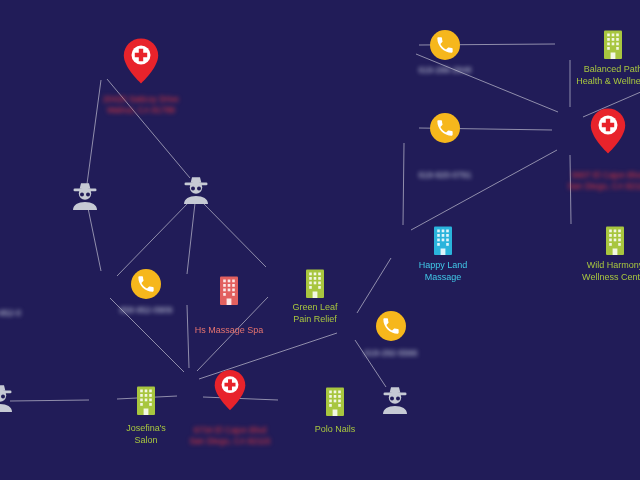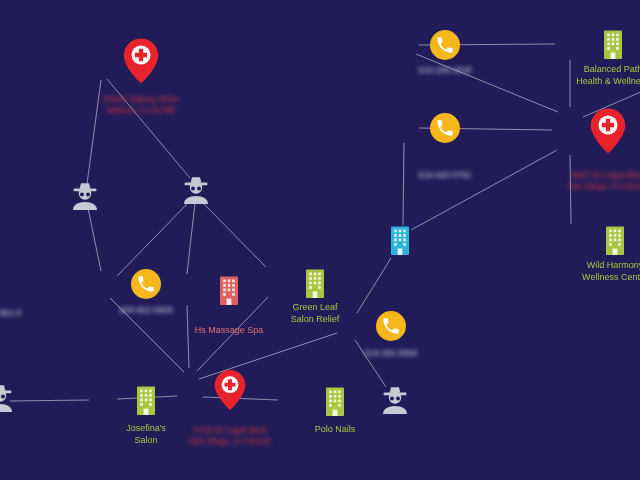--- a/index.html
+++ b/index.html
@@ -163,20 +163,23 @@
           <rect x="11.7" y="9" width="2.6" height="2.8"></rect>
           <rect x="16.2" y="9" width="2.6" height="2.8"></rect>
         <rect x="7.2" y="13.5" width="2.6" height="2.8"></rect>
           <rect x="11.7" y="13.5" width="2.6" height="2.8"></rect>
           <rect x="16.2" y="13.5" width="2.6" height="2.8"></rect>
         <rect x="7.2" y="18" width="2.6" height="2.8"></rect>
           <rect x="16.2" y="18" width="2.6" height="2.8"></rect>
         <rect x="10.6" y="23.5" width="4.8" height="6.5"></rect>
       </g>
     </svg>
+    <div class="label lbl-cyan">
+      <span>Happy Land</span><br><span>Massage</span>
+    </div>
   </div>
 
   <div class="node" style="left:559px;top:225px;">
     <svg class="bld-green" width="26" height="30" viewBox="0 0 26 30">
       <rect x="4" y="1.5" width="18" height="28.5" rx="1" fill="currentColor"></rect>
       <g fill="rgba(255,255,255,0.85)">
         <rect x="7.2" y="4.5" width="2.6" height="2.8"></rect>
           <rect x="11.7" y="4.5" width="2.6" height="2.8"></rect>
           <rect x="16.2" y="4.5" width="2.6" height="2.8"></rect>
         <rect x="7.2" y="9" width="2.6" height="2.8"></rect>
@@ -242,21 +245,21 @@
           <rect x="16.2" y="9" width="2.6" height="2.8"></rect>
         <rect x="7.2" y="13.5" width="2.6" height="2.8"></rect>
           <rect x="11.7" y="13.5" width="2.6" height="2.8"></rect>
           <rect x="16.2" y="13.5" width="2.6" height="2.8"></rect>
         <rect x="7.2" y="18" width="2.6" height="2.8"></rect>
           <rect x="16.2" y="18" width="2.6" height="2.8"></rect>
         <rect x="10.6" y="23.5" width="4.8" height="6.5"></rect>
       </g>
     </svg>
     <div class="label lbl-green" style="margin-top:4px">
-      <span>Green Leaf</span><br><span>Salon Relief</span>
+      <span>Green Leaf</span><br><span>Pain Relief</span>
     </div>
   </div>
 
   <div class="node" style="left:335px;top:311px;">
     <svg width="30" height="30" viewBox="0 0 30 30">
       <circle cx="15" cy="15" r="15" fill="#f6b71c"></circle>
       <g transform="translate(4.8,4.8) scale(0.85)">
         <path d="M6.62 10.79c1.44 2.83 3.76 5.14 6.59 6.59l2.2-2.2c.27-.27.67-.36 1.02-.24 1.12.37 2.33.57 3.57.57.55 0 1 .45 1 1V20c0 .55-.45 1-1 1-9.39 0-17-7.61-17-17 0-.55.45-1 1-1h3.5c.55 0 1 .45 1 1 0 1.25.2 2.45.57 3.57.11.35.03.74-.25 1.02l-2.2 2.2z" fill="#ffffff"></path>
       </g>
     </svg>

